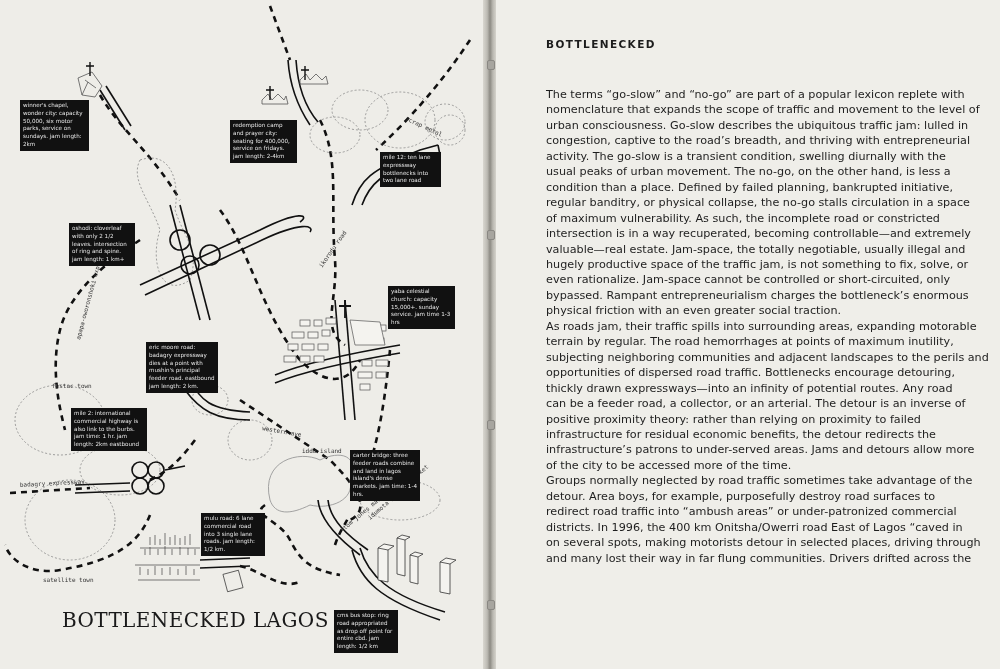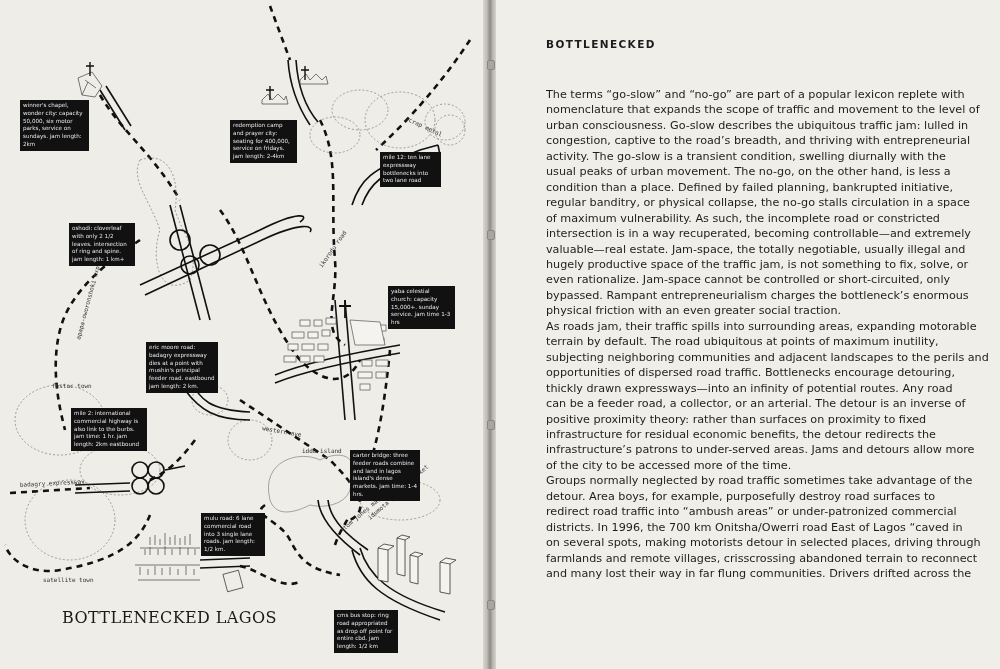--- a/index.html
+++ b/index.html
@@ -4,21 +4,21 @@
 <style>
   html,body{margin:0;padding:0;}
   body{width:1000px;height:669px;overflow:hidden;background:#e9e7e0;position:relative;font-family:"DejaVu Sans",sans-serif;}
   .spread{position:absolute;left:0;top:0;width:1000px;height:669px;}
   .page-left{position:absolute;left:0;top:0;width:490px;height:669px;background:#eeede8;}
   .page-right{position:absolute;left:496px;top:0;width:504px;height:669px;background:#efeee9;}
   .spine{position:absolute;left:483px;top:0;width:14px;height:669px;background:linear-gradient(90deg,#d9d7d0 0%,#bcbab3 30%,#8c8a83 50%,#b9b7b0 70%,#dedcd5 100%);}
   .staple{position:absolute;left:487px;width:6px;height:8px;background:#a7a59f;border:1px solid #8a8883;border-radius:2px;}
   .map{position:absolute;left:0;top:0;}
   .label{position:absolute;background:#111;color:#e8e8e8;font-family:"DejaVu Sans",sans-serif;font-size:5.6px;line-height:7.8px;padding:2px 3px;}
-  .map-title{position:absolute;left:62px;top:608px;font-family:"DejaVu Serif",serif;font-size:16px;letter-spacing:0.4px;color:#1a1a1a;}
+  .map-title{position:absolute;left:62px;top:608px;font-family:"DejaVu Serif",serif;font-size:20px;letter-spacing:0.4px;color:#1a1a1a;}
   .small-text{font-family:"DejaVu Sans Mono",monospace;font-size:6px;fill:#333;}
   .heading{position:absolute;left:546px;top:38px;font-family:"DejaVu Sans",sans-serif;font-weight:bold;font-size:10.5px;letter-spacing:1.4px;color:#1c1c1c;}
   .body{position:absolute;left:546px;top:53px;width:440px;font-family:"DejaVu Sans",sans-serif;font-size:11.2px;line-height:15.45px;color:#1e1e1e;margin-top:34px;}
   .body p{margin:0;white-space:nowrap;}
 </style>
 </head>
 <body>
 
 <div class="spread">
   <div class="page-left">
@@ -185,30 +185,29 @@
       <p>condition than a place. Defined by failed planning, bankrupted initiative,</p>
       <p>regular banditry, or physical collapse, the no-go stalls circulation in a space</p>
       <p>of maximum vulnerability. As such, the incomplete road or constricted</p>
       <p>intersection is in a way recuperated, becoming controllable—and extremely</p>
       <p>valuable—real estate. Jam-space, the totally negotiable, usually illegal and</p>
       <p>hugely productive space of the traffic jam, is not something to fix, solve, or</p>
       <p>even rationalize. Jam-space cannot be controlled or short-circuited, only</p>
       <p>bypassed. Rampant entrepreneurialism charges the bottleneck’s enormous</p>
       <p>physical friction with an even greater social traction.</p>
       <p>As roads jam, their traffic spills into surrounding areas, expanding motorable</p>
-      <p>terrain by default. The road ubiquitous at points of maximum inutility,</p>
+      <p>terrain by regular. The road hemorrhages at points of maximum inutility,</p>
       <p>subjecting neighboring communities and adjacent landscapes to the perils and</p>
       <p>opportunities of dispersed road traffic. Bottlenecks encourage detouring,</p>
       <p>thickly drawn expressways—into an infinity of potential routes. Any road</p>
       <p>can be a feeder road, a collector, or an arterial. The detour is an inverse of</p>
-      <p>positive proximity theory: rather than surfaces on proximity to fixed</p>
+      <p>positive proximity theory: rather than relying on proximity to failed</p>
       <p>infrastructure for residual economic benefits, the detour redirects the</p>
       <p>infrastructure’s patrons to under-served areas. Jams and detours allow more</p>
       <p>of the city to be accessed more of the time.</p>
       <p>Groups normally neglected by road traffic sometimes take advantage of the</p>
       <p>detour. Area boys, for example, purposefully destroy road surfaces to</p>
       <p>redirect road traffic into “ambush areas” or under-patronized commercial</p>
-      <p>districts. In 1996, the 700 km Onitsha/Owerri road East of Lagos “caved in</p>
+      <p>districts. In 1996, the 400 km Onitsha/Owerri road East of Lagos “caved in</p>
       <p>on several spots, making motorists detour in selected places, driving through</p>
-      <p>farmlands and remote villages, crisscrossing abandoned terrain to reconnect</p>
       <p>and many lost their way in far flung communities. Drivers drifted across the</p>
     </div>
 </div>
 
 </body></html>

